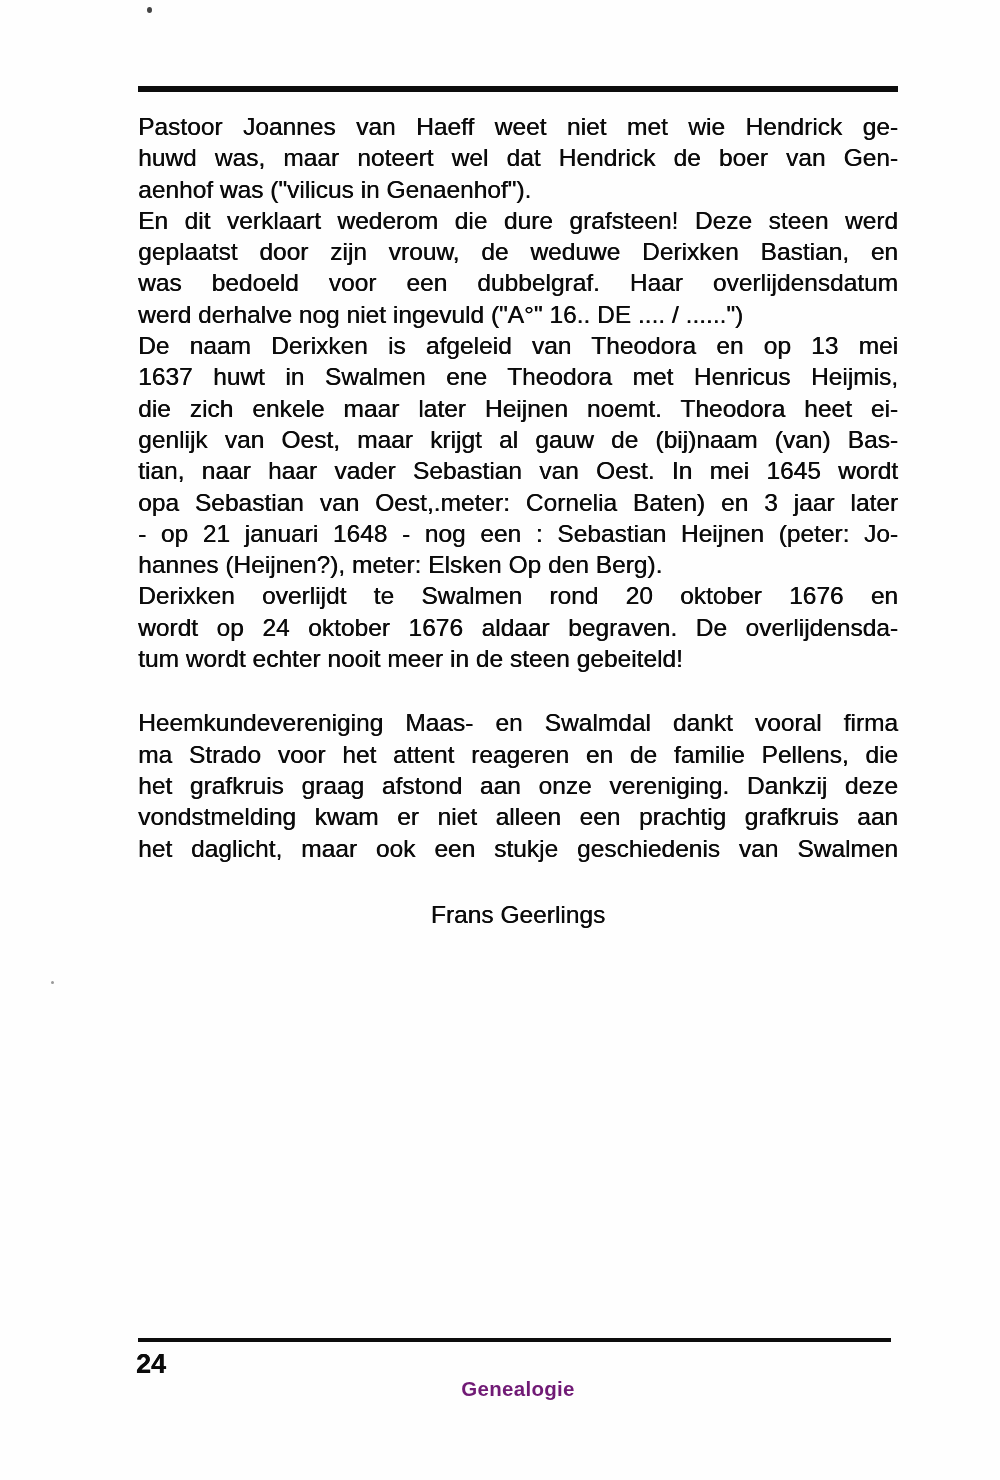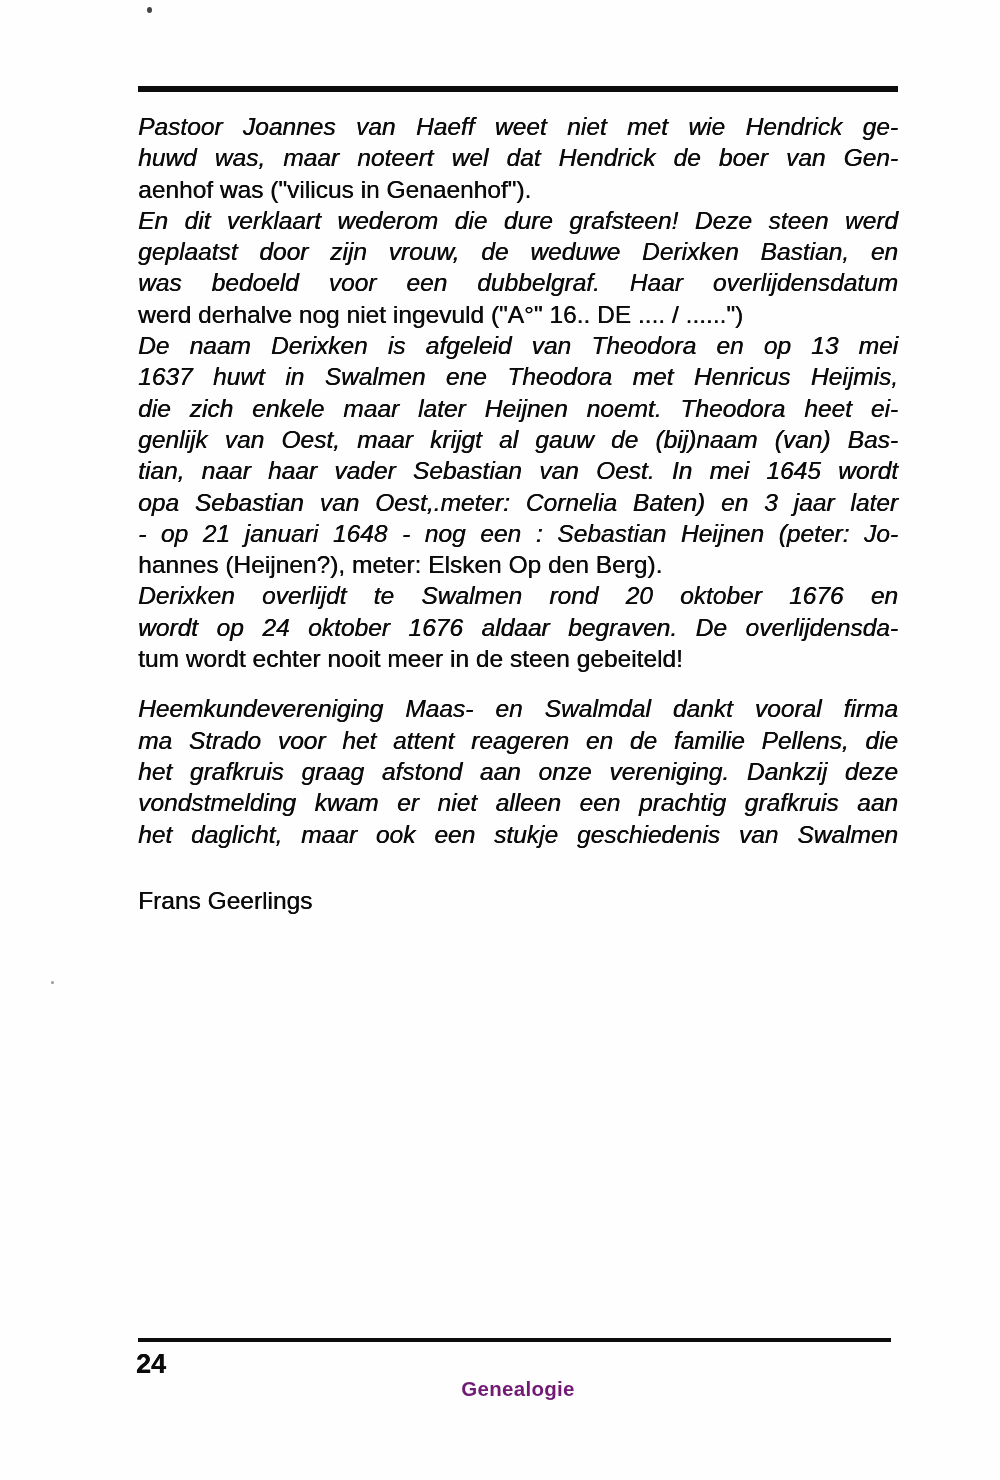--- a/index.html
+++ b/index.html
@@ -34,32 +34,31 @@
   .content {
     position: absolute;
     left: 138px;
     top: 111px;
     width: 760px;
     font-size: 24.5px;
     line-height: 31.3px;
     text-shadow: 0.4px 0 0 currentColor;
   }
   .paragraph { margin: 0; }
-  .paragraph.gap-above { margin-top: 19px; }
+  .paragraph.gap-above { margin-top: 33px; }
   .jline {
     text-align: justify;
     text-align-last: justify;
-    font-style: italic;
   }
   .lline {
     text-align: left;
   }
   .signature {
     margin-top: 35px;
-    text-align: left;
+    text-align: center;
   }
   .page-number {
     position: absolute;
     left: 136px;
     top: 1349px;
     font-size: 27px;
     font-weight: bold;
     text-shadow: 0.3px 0 0 currentColor;
   }
   .footer-title {

